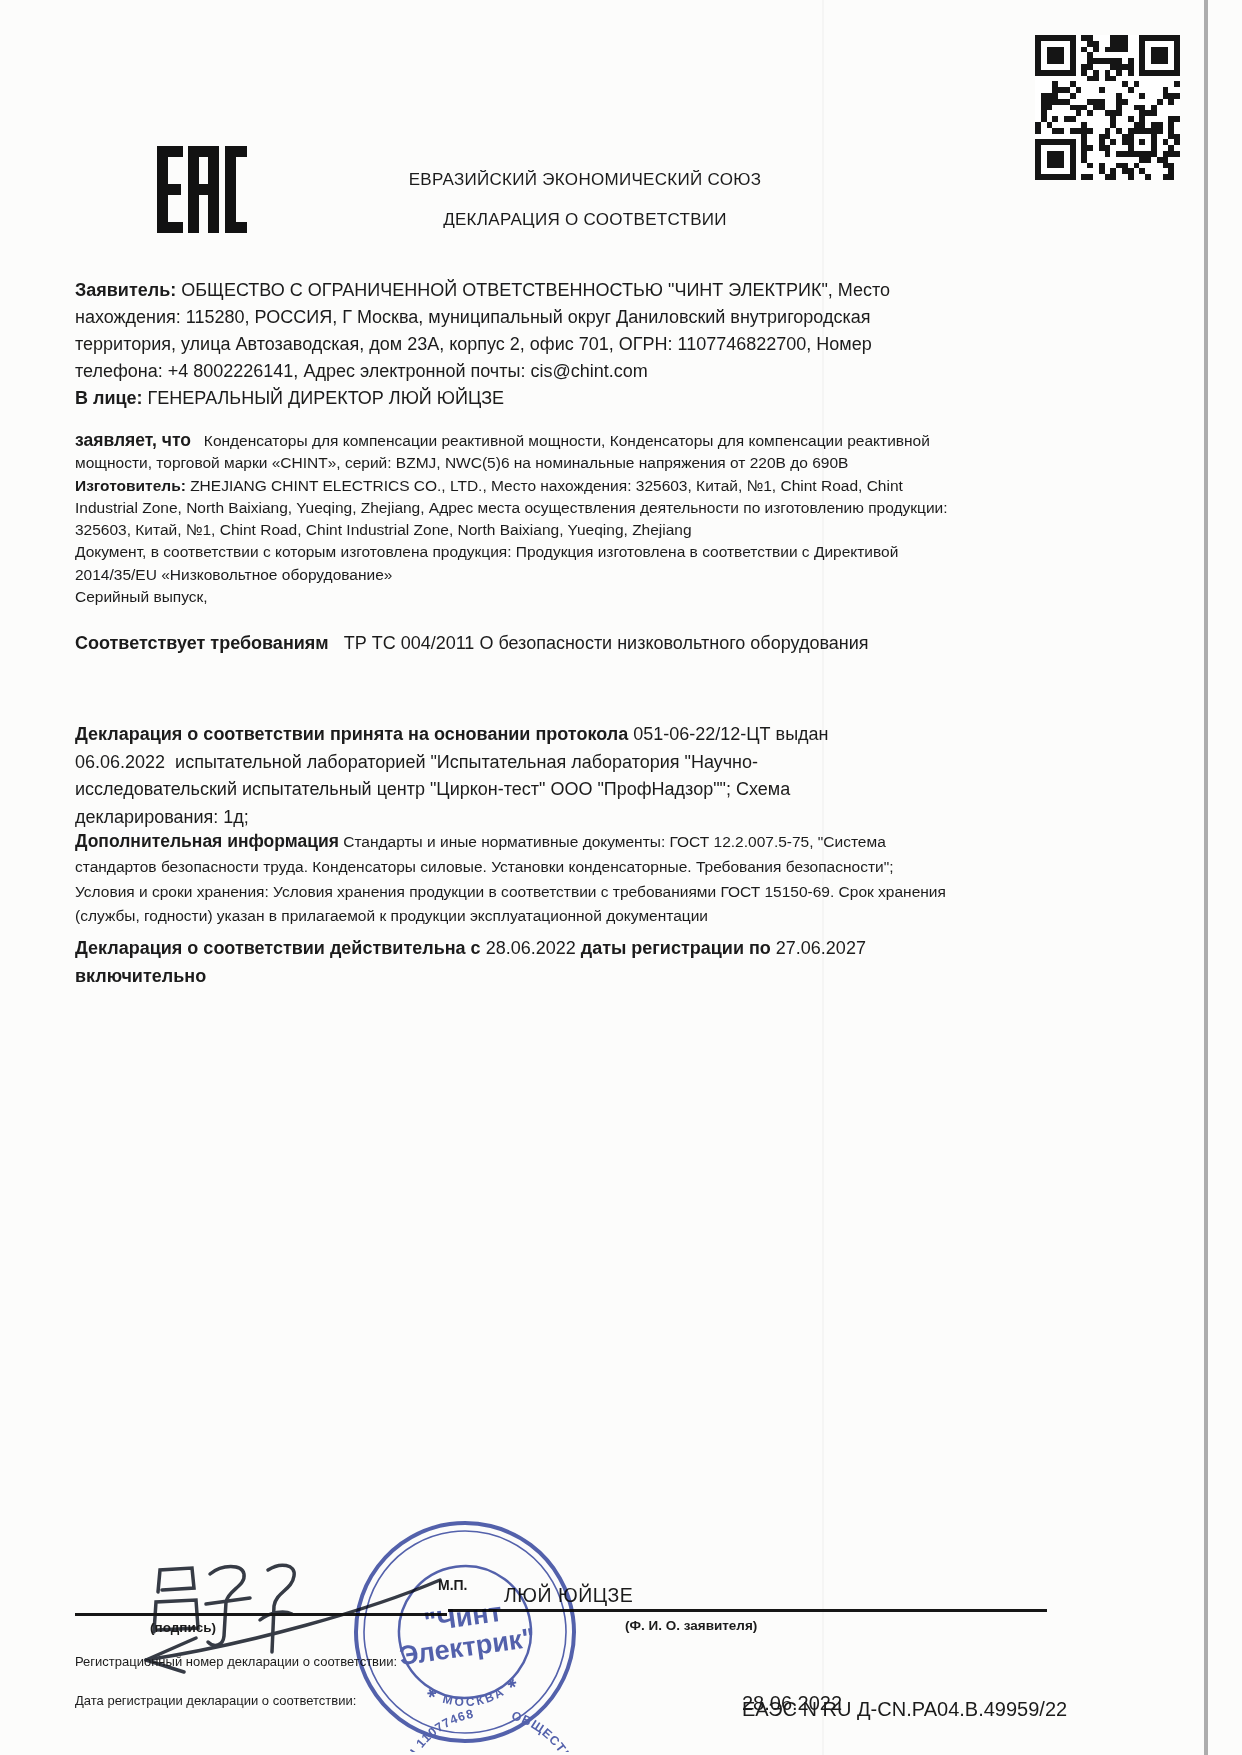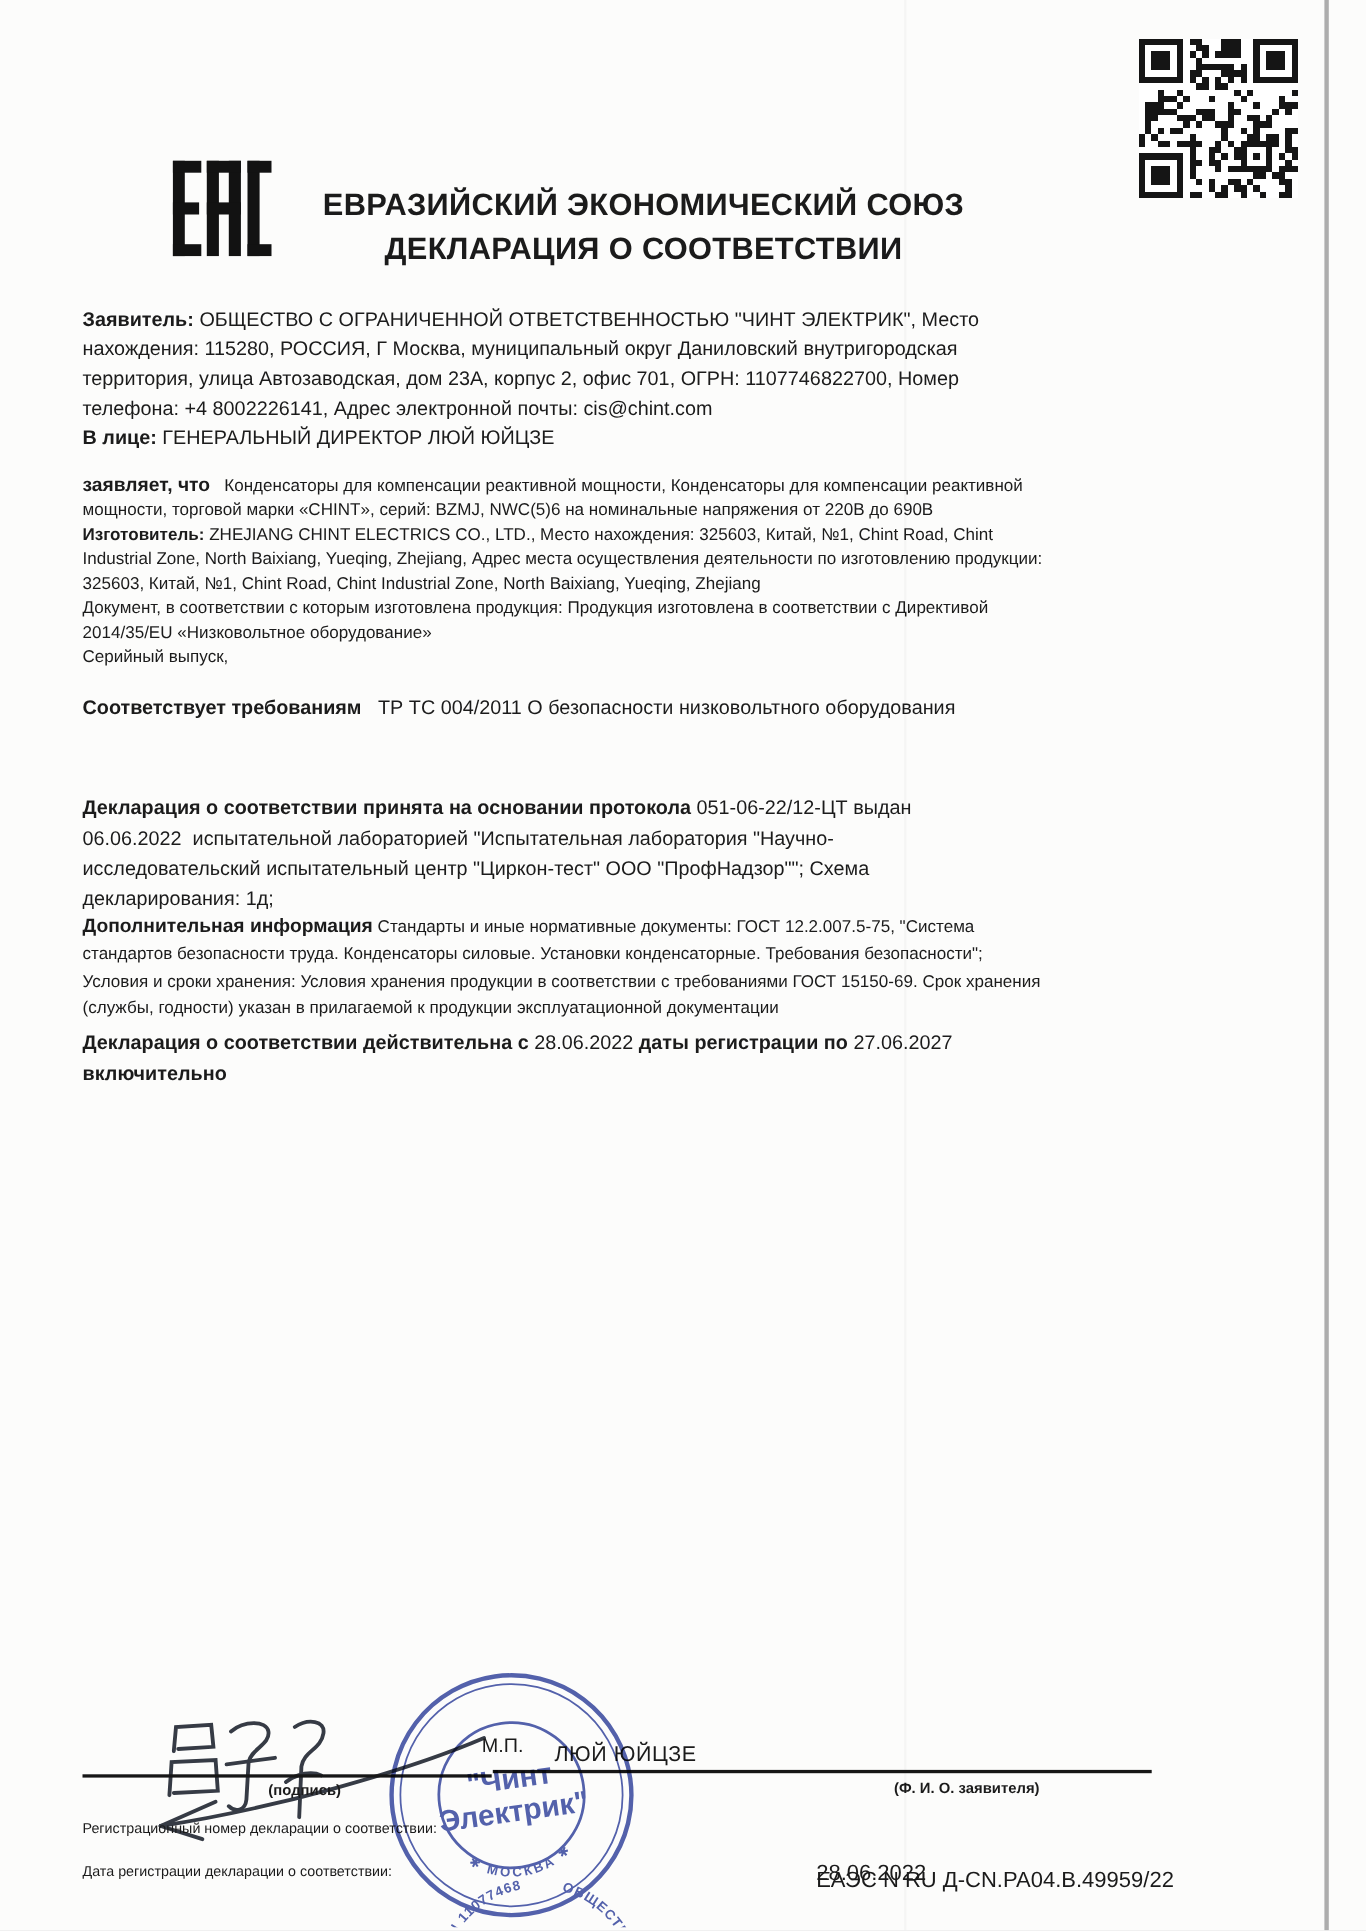--- a/index.html
+++ b/index.html
@@ -7,26 +7,26 @@
         font-family:"Liberation Sans","DejaVu Sans",sans-serif;color:#1b1b1b;overflow:hidden;}
   .abs{position:absolute;}
   .tl{white-space:pre;}
   .b1{font-weight:700;}
   .b2{font-weight:700;font-size:17.5px;}
   .p-large{font-size:18px;line-height:27px;left:75px;width:1090px;}
   .p-small{font-size:15.5px;line-height:22.3px;left:75px;width:1090px;}
   .lh275{line-height:27.5px;}
   .lh25{line-height:24.8px;}
   .lh28{line-height:28px;}
-  .title{left:75px;width:1020px;text-align:center;font-size:28px;font-weight:700;letter-spacing:.3px;}
+  .title{left:75px;width:1020px;text-align:center;font-size:17px;font-weight:400;letter-spacing:.3px;}
   .rule{background:#161616;height:3px;}
-  .note{font-size:13.5px;font-weight:700;text-align:right;}
+  .note{font-size:13.5px;font-weight:700;text-align:left;}
   .regl{font-size:13px;font-weight:400;}
   .regv{font-size:20px;}
-  .mp{font-size:18px;font-weight:400;}
+  .mp{font-size:14px;font-weight:700;}
   .name{font-size:19.5px;letter-spacing:.5px;}
   .scanline{background:#adadad;}
   .foldline{background:rgba(110,110,110,.05);}
 </style>
 </head>
 <body>
 
 <div id="page">
 
   <div class="abs foldline" style="left:822px;top:0;width:2px;height:1755px;"></div>

